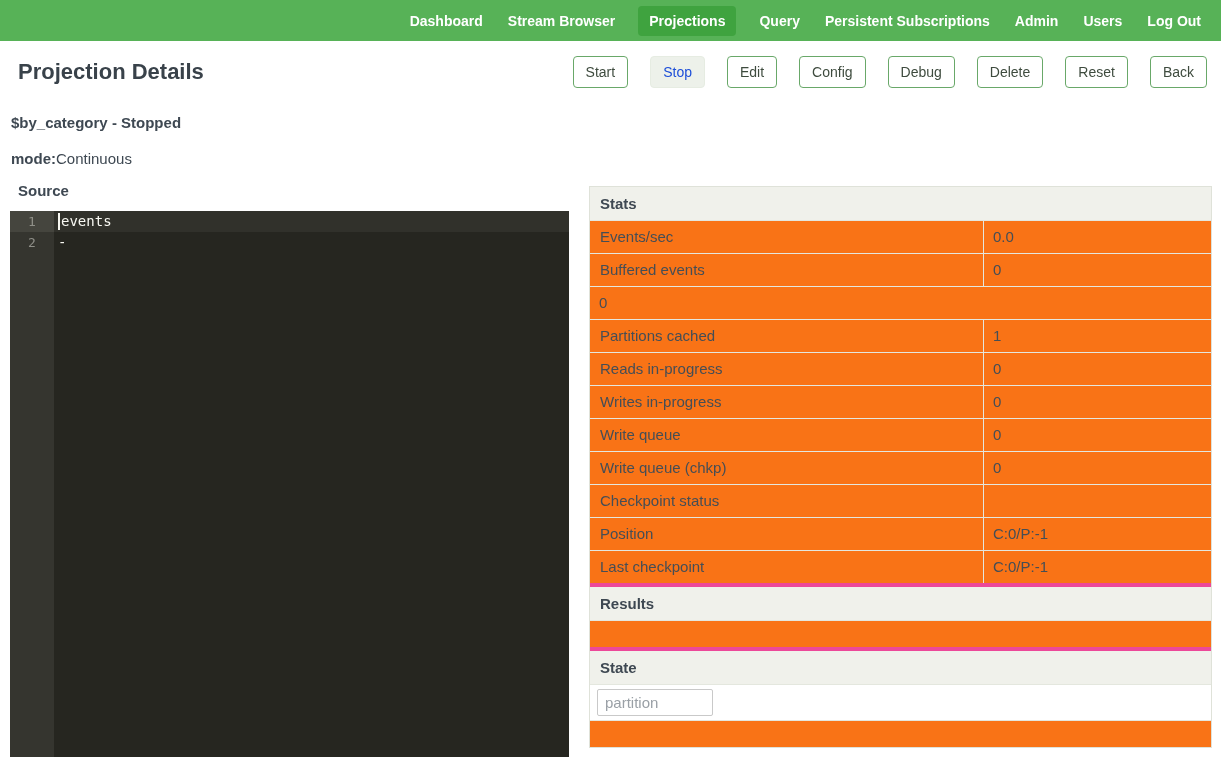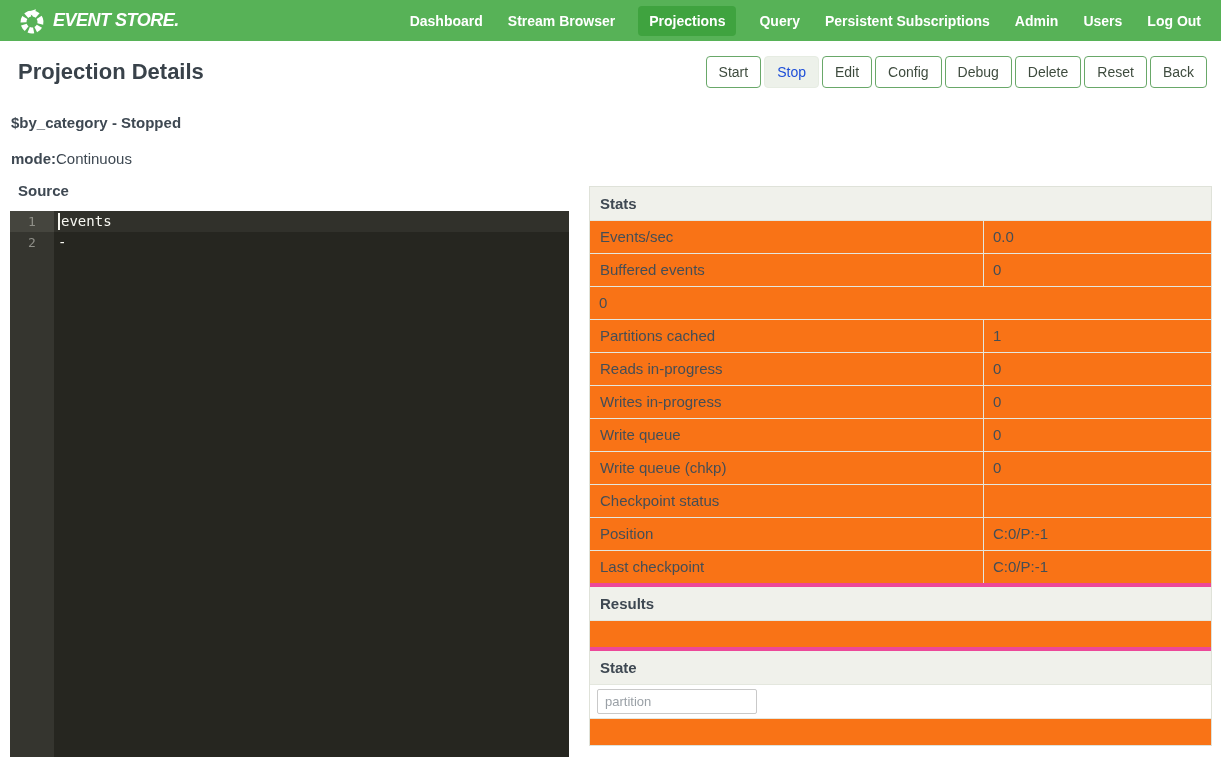--- a/index.html
+++ b/index.html
@@ -31,21 +31,21 @@
     white-space:nowrap;
   }
   .nav-link.active { background:#3fa33f; padding:7px 11px; }
 
   
   .page-head {
     display:flex; align-items:center; justify-content:space-between;
     padding:15px 14px 0 18px;
   }
   .page-title { font-size:22px; font-weight:bold; color:#39424a; margin:0; }
-  .toolbar { display:flex; gap:3px; }
+  .toolbar { display:flex; gap:22px; }
   .btn {
     font-family:"Liberation Sans",sans-serif;
     background:#ffffff; border:1px solid #69a869; border-radius:4px;
     color:#3e4b3e; font-size:14px; padding:8px 12px; cursor:pointer;
     line-height:1;
   }
   .btn:disabled, .btn.disabled {
     background:#edf1ea; border-color:#e6ece2; color:#1d4ed8; cursor:default;
   }
 
@@ -85,36 +85,29 @@
   }
   .tables > :first-child { border-top:none; }
   .trow { display:flex; border-top:1px solid #e4e7de; font-size:15px; color:#454e56; background:#f97316; }
   .trow .cl {
     flex:0 0 394px; padding:7px 10px; border-right:1px solid #e4e7de; line-height:18px;
   }
   .trow .cv { flex:1; padding:7px 9px; line-height:18px; }
   .trow.empty-row { min-height:27px; }
   .input-row { padding:4px 7px; border-top:1px solid #e4e7de; background:#fff; }
   .partition-input {
-    width:160px; font-family:"Liberation Sans",sans-serif; font-size:13px;
+    width:116px; font-family:"Liberation Sans",sans-serif; font-size:15px;
     padding:4px 7px; border:1px solid #c9c9c9; border-radius:2px; color:#444;
   }
   .partition-input::placeholder { color:#9aa0a6; }
 </style>
 </head>
 <body>
 
 <div class="navbar">
-  <div class="brand">
-    <svg class="brand-icon" width="28" height="28" viewBox="0 0 28 28">
-      <circle cx="14" cy="15" r="8.5" fill="none" stroke="#ffffff" stroke-width="6" stroke-dasharray="5 2.3" transform="rotate(-20 14 15)"></circle>
-      <path d="M9 5 L18 2.3 L15.6 9.5 Z" fill="#ffffff"></path>
-    </svg>
-    <span class="brand-text">EVENT STORE.</span>
-  </div>
   <div class="nav-links">
     <a class="nav-link">Dashboard</a>
     <a class="nav-link">Stream Browser</a>
     <a class="nav-link active">Projections</a>
     <a class="nav-link">Query</a>
     <a class="nav-link">Persistent Subscriptions</a>
     <a class="nav-link">Admin</a>
     <a class="nav-link">Users</a>
     <a class="nav-link">Log Out</a>
   </div>

